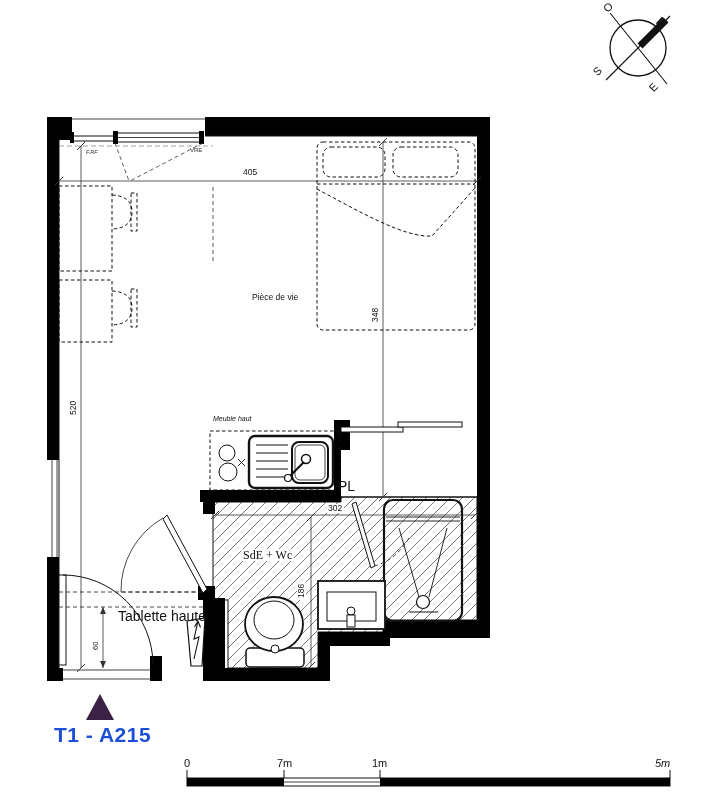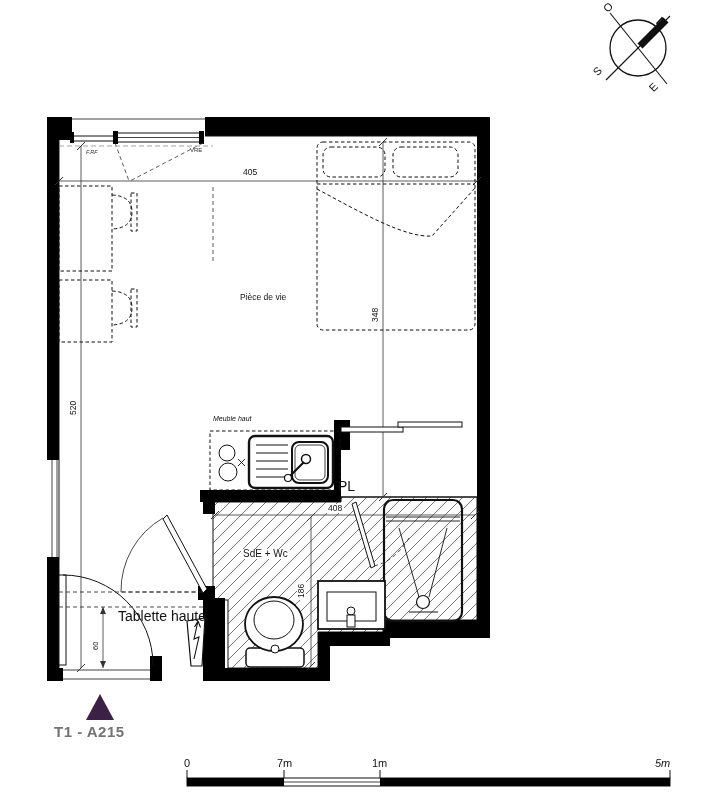--- a/index.html
+++ b/index.html
@@ -6,21 +6,21 @@
   .stage{position:relative;width:719px;height:800px;background:#fff;overflow:hidden;
          font-family:"Liberation Sans",sans-serif;}
   .stage svg{position:absolute;left:0;top:0;}
   .lbl{position:absolute;color:#111;white-space:nowrap;line-height:1;}
   .rot{transform:rotate(-90deg);transform-origin:0 0;}
   .wbg{background:#fff;padding:0 2px;}
   .it{font-style:italic;}
   .dim{font-size:8.5px;}
   .tiny{font-size:5.5px;color:#333;}
   .room{font-size:8.5px;}
-  .unit{font-size:15px;font-weight:bold;color:#737373;letter-spacing:.5px;}
+  .unit{font-size:21px;font-weight:bold;color:#1d4ed8;letter-spacing:.5px;}
   .scl{font-size:11px;}
   .cmp{font-size:11px;}
   .cmpN{font-size:13px;font-weight:bold;transform:rotate(42deg);}
   .cmpR{transform:rotate(-45deg);}
 </style>
 </head>
 <body>
 
 <div class="stage">
 
@@ -195,28 +195,28 @@
 <div class="lbl cmpN" style="left:657px;top:16px;">N</div>
 <div class="lbl cmp cmpR" style="left:594px;top:66px;">S</div>
 <div class="lbl cmp cmpR" style="left:650px;top:82px;">E</div>
 
 <div class="lbl tiny it" style="left:86px;top:150px;">F.RF</div>
 <div class="lbl tiny" style="left:190px;top:147px;font-size:6px;">VRE</div>
 
 <div class="lbl dim" style="left:243px;top:168px;">405</div>
 <div class="lbl dim rot" style="left:69px;top:415px;">520</div>
 <div class="lbl dim rot" style="left:371px;top:322px;">348</div>
-<div class="lbl dim wbg" style="left:326px;top:504px;">408</div>
+<div class="lbl dim wbg" style="left:326px;top:504px;">302</div>
 <div class="lbl dim rot wbg" style="left:297px;top:600px;">186</div>
 <div class="lbl dim rot" style="left:92px;top:650px;font-size:7.5px;">60</div>
 
-<div class="lbl room" style="left:240px;top:293px;">Pièce de vie</div>
+<div class="lbl room" style="left:252px;top:293px;">Pièce de vie</div>
 <div class="lbl it" style="left:213px;top:415px;font-size:7px;">Meuble haut</div>
 <div class="lbl" style="left:338px;top:479px;font-size:14px;">PL</div>
-<div class="lbl wbg" style="left:241px;top:549px;font-size:10px;">SdE + Wc</div>
+<div class="lbl wbg" style="left:241px;top:549px;font-size:12px;font-family:Liberation Serif, serif;">SdE + Wc</div>
 <div class="lbl" style="left:118px;top:609px;font-size:14px;">Tablette haute</div>
 
 <div class="lbl unit" style="left:54px;top:724px;">T1 - A215</div>
 
 <div class="lbl scl" style="left:184px;top:758px;">0</div>
 <div class="lbl scl" style="left:277px;top:758px;">7m</div>
 <div class="lbl scl" style="left:372px;top:758px;">1m</div>
 <div class="lbl scl" style="left:655px;top:758px;font-style:italic;">5m</div>
 
 </div>

